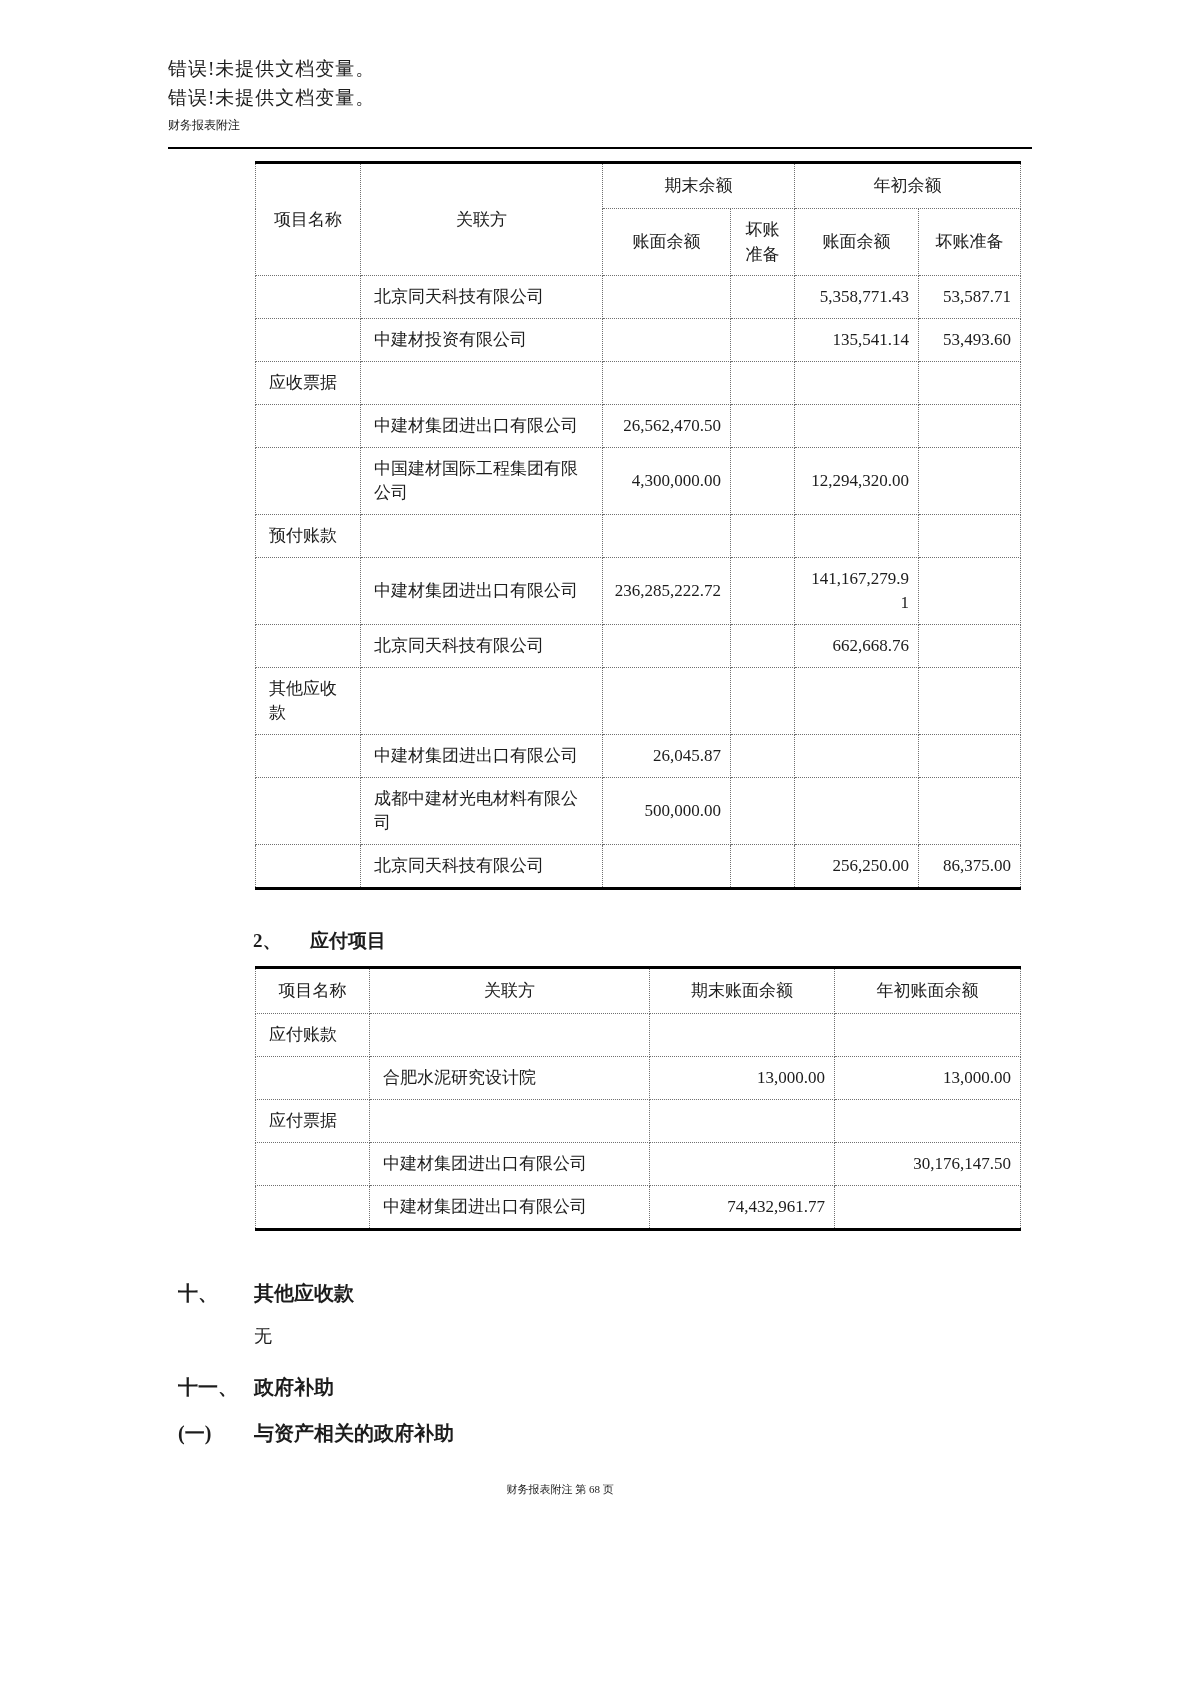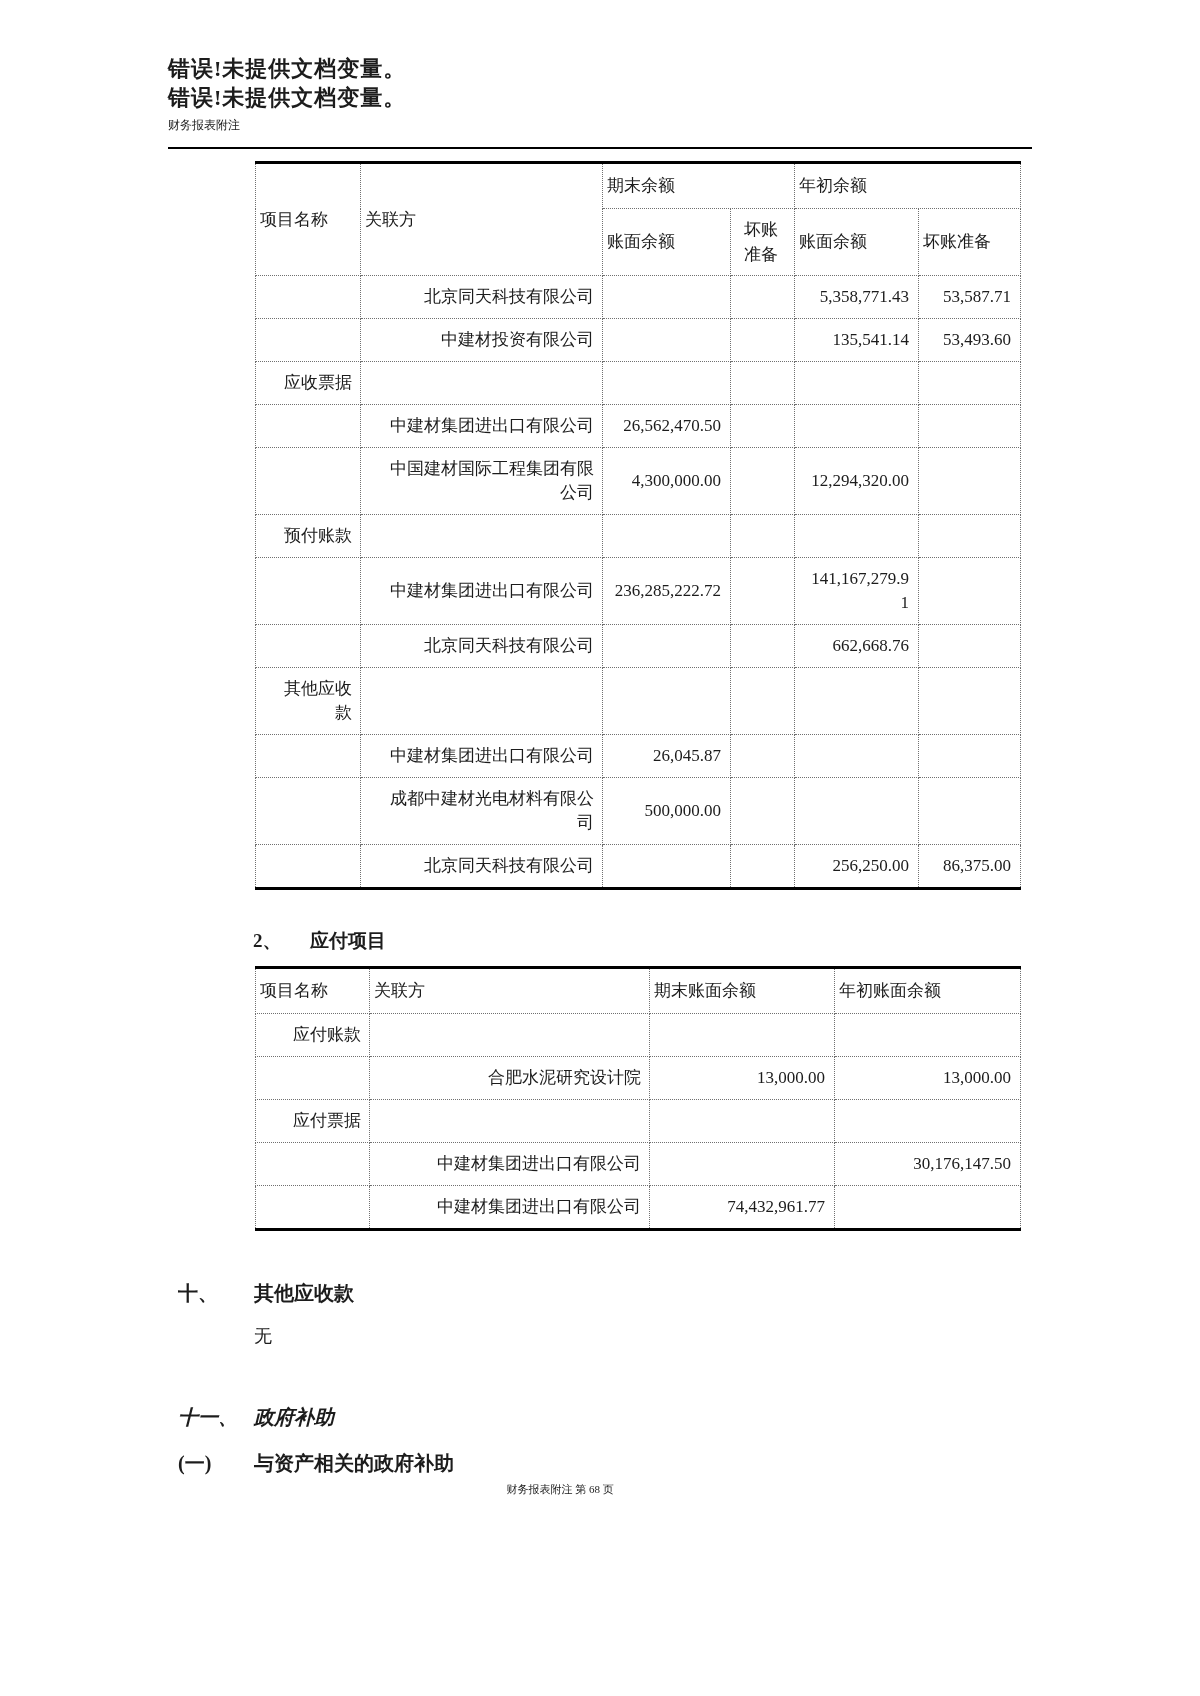--- a/index.html
+++ b/index.html
@@ -13,22 +13,22 @@
     background: #ffffff;
     overflow: hidden;
   }
   
   .doc-header {
     margin: 54px 168px 0 168px;
     border-bottom: 2px solid #000;
     padding-bottom: 8px;
   }
   .err-line {
-    font-weight: bold;
-    font-size: 22px;
+    font-weight: normal;
+    font-size: 19px;
     line-height: 29px;
     letter-spacing: 1px;
   }
   .doc-label {
     font-size: 12px;
     line-height: 27px;
   }
   
   .tbl-wrap { margin-left: 255px; width: 765px; }
   table {
@@ -38,23 +38,23 @@
     border-top: 3px solid #000;
     border-bottom: 3px solid #000;
     font-size: 17px;
   }
   th, td {
     border: 1px dotted #707070;
     font-weight: normal;
     vertical-align: middle;
     word-break: break-all;
   }
-  th { text-align: left; padding: 10px 4px; line-height: 24px; }
+  th { text-align: center; padding: 10px 4px; line-height: 24px; }
   td { padding: 9px 8px; line-height: 24px; }
-  td.al-left  { text-align: right;  padding-left: 13px; }
+  td.al-left  { text-align: left;  padding-left: 13px; }
   td.al-right { text-align: right; padding-right: 9px; }
   .t1 { margin-top: 12px; }
   .t1 .h2row th { padding: 14px 4px; }
   .t1 th.narrow { padding: 8px 13px; line-height: 25px; }
   .t2 { margin-top: 12px; }
   
   .sec { display: flex; font-weight: bold; }
   .sec-payable {
     margin: 38px 0 0 253px;
     font-size: 19px;
@@ -66,21 +66,21 @@
     font-size: 20px;
     line-height: 28px;
   }
   .sec-big .sec-num { width: 76px; }
   .sec-share { margin-top: 48px; }
   .sec-body {
     margin: 16px 0 0 254px;
     font-size: 18px;
     line-height: 26px;
   }
-  .sec-gov { margin-top: 54px; font-style: italic; }
+  .sec-gov { margin-top: 24px; }
   .sec-gov-asset { margin-top: 18px; }
   
   .page-footer {
     position: absolute;
     top: 1482px;
     left: 0;
     width: 1120px;
     text-align: center;
     font-size: 11px;
   }

